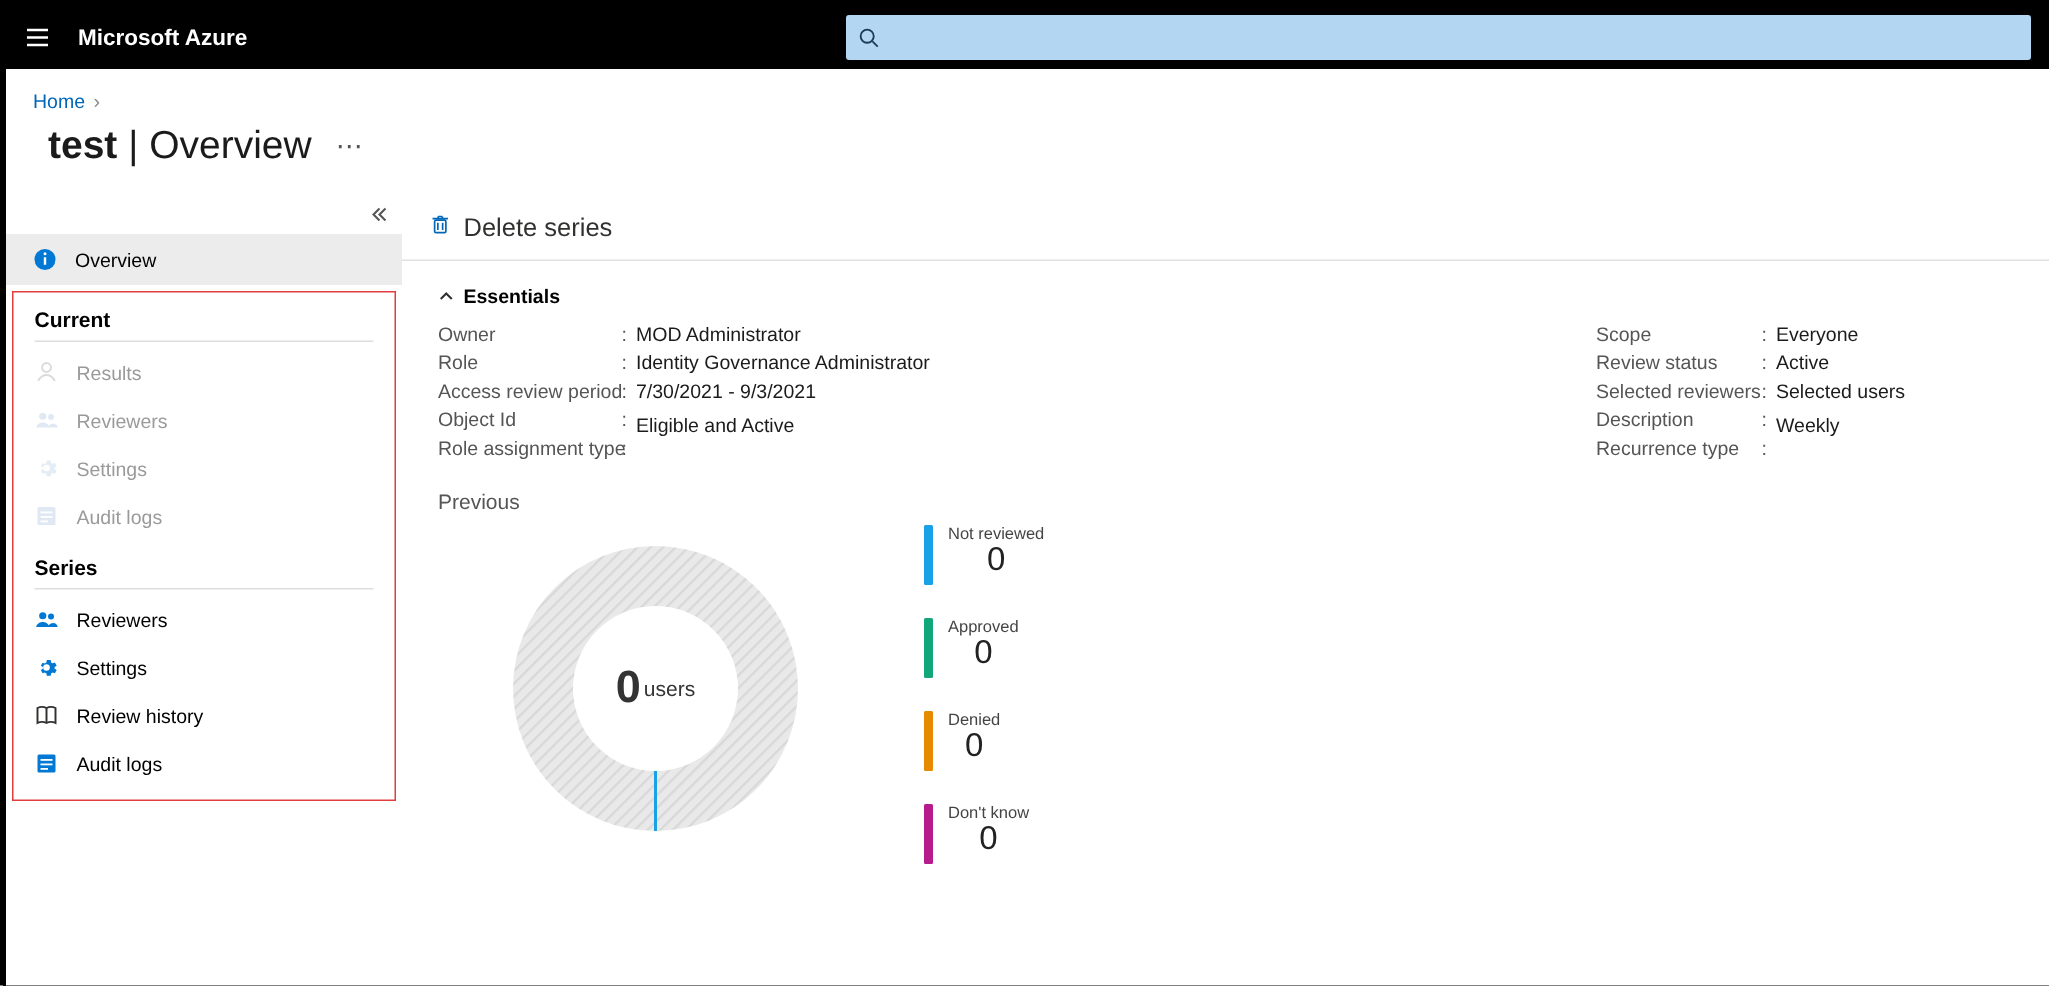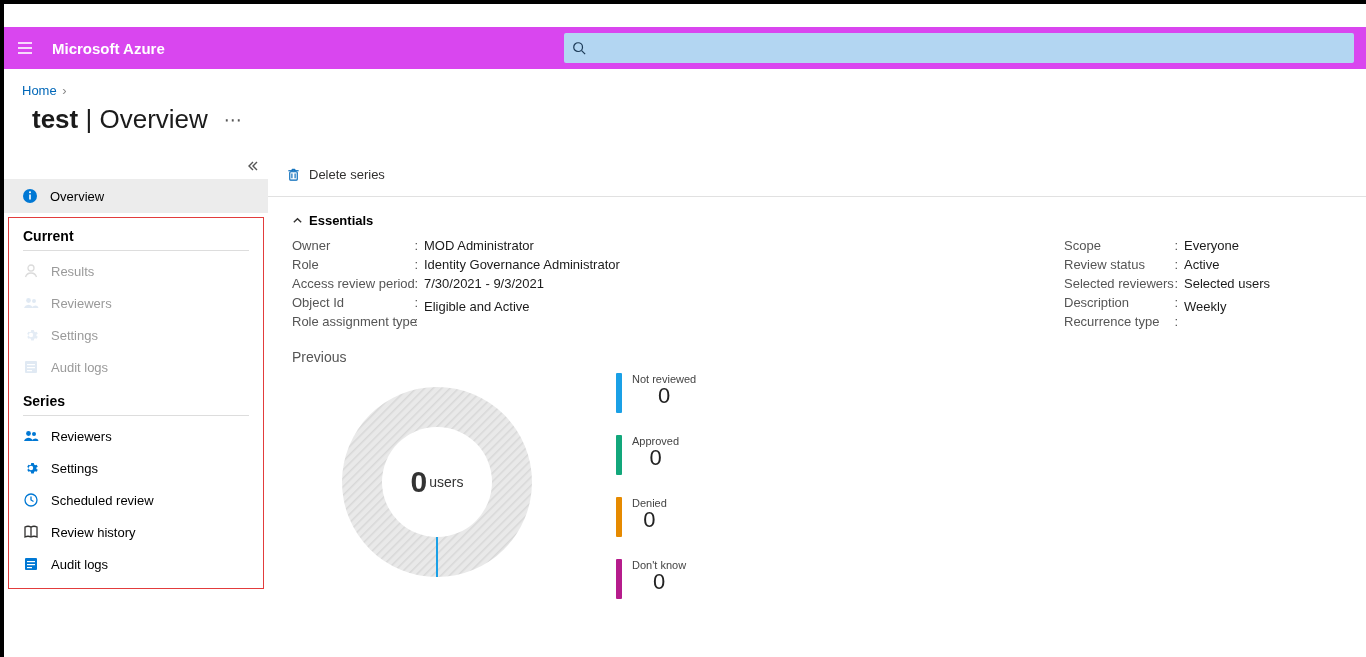--- a/index.html
+++ b/index.html
@@ -1,19 +1,19 @@
 <!DOCTYPE html>
 <html><head>
 <meta charset="utf-8">
 <style>
 * { box-sizing: border-box; margin: 0; padding: 0; font-family: "Segoe UI", Arial, sans-serif; }
 html, body { width: 1366px; height: 657px; overflow: hidden; background: #fff; border: 2px solid #000; }
 
 
-.topbar { height: 42px; background: #d946ef; display: flex; align-items: center; color: #fff; margin-top: 23px; }
+.topbar { height: 42px; background: #000000; display: flex; align-items: center; color: #fff; }
 .hamburger { width: 42px; height: 42px; display: flex; align-items: center; justify-content: center; cursor: pointer; }
 .hamburger svg { width: 18px; height: 18px; stroke: #fff; }
 .brand { font-size: 15px; font-weight: 600; padding-left: 6px; }
 .search-wrap { margin-left: auto; margin-right: 12px; width: 790px; height: 30px; background: #b3d6f2; border-radius: 2px; display: flex; align-items: center; padding: 0 8px; }
 .search-wrap svg { width: 14px; height: 14px; color: #1b3a57; margin-right: 8px; flex-shrink:0; }
 .search-wrap input { background: transparent; border: none; outline: none; width: 100%; font-size: 13px; color: #1b3a57; }
 .search-wrap input::placeholder { color: #1b3a57; }
 
 
 .crumb { padding: 14px 18px 4px; font-size: 13px; }
@@ -37,21 +37,21 @@
 .section-title { font-size:14px; font-weight:600; padding:10px 14px 6px; }
 .section-hr { border:none; border-top:1px solid #ddd; margin:0 14px 4px; }
 .nav-sub { display:flex; align-items:center; height:32px; padding:0 10px 0 14px; font-size:13px; cursor:pointer; }
 .nav-sub .icon { width:16px; height:16px; margin-right:12px; display:inline-flex; align-items:center; justify-content:center; }
 .muted { color:#9a9a9a; }
 .muted .icon svg, .muted .icon { opacity:.55; }
 
 
 .content { flex:1; padding: 0 0 0 0; }
 .toolbar { height:44px; display:flex; align-items:center; border-bottom:1px solid #e1e1e1; padding-left:18px; }
-.tool-btn { display:flex; align-items:center; font-size:13px; color:#323130; cursor:pointer; }
+.tool-btn { display:flex; align-items:flex-start; font-size:17px; color:#323130; cursor:pointer; }
 .tool-btn svg { width:15px; height:15px; margin-right:8px; color:#0067b8; }
 
 .essentials { padding:16px 24px 8px 24px; }
 .ess-head { display:flex; align-items:center; font-size:13px; font-weight:600; margin-bottom:10px; cursor:pointer; }
 .ess-head svg { width:11px; height:11px; margin-right:6px; }
 .ess-grid { display:flex; }
 .ess-col { display:flex; flex-direction:column; gap:4px; }
 .col-l-label { width:132px; }
 .col-l-val { width:640px; }
 .col-r-label { width:120px; }
@@ -182,29 +182,20 @@
           </span>
         <span>Reviewers</span>
       </div>
       <div class="nav-sub">
         <span class="icon">
             <svg viewBox="0 0 16 16" fill="#0078d4">
               <path d="M8 10.2A2.2 2.2 0 108 5.8a2.2 2.2 0 000 4.4zM13.4 8.9l1.4.8-1.2 2.1-1.5-.5a5 5 0 01-1 .6l-.3 1.6H8.2l-.3-1.6a5 5 0 01-1-.6l-1.5.5-1.2-2.1 1.4-.8a5 5 0 010-1.2L4.2 6.9l1.2-2.1 1.5.5c.3-.2.7-.4 1-.6L8.2 3h2.6l.3 1.6c.4.2.7.4 1 .6l1.5-.5 1.2 2.1-1.4.8a5 5 0 010 1.2z"></path>
             </svg>
           </span>
         <span>Settings</span>
-      </div>
-      <div class="nav-sub">
-        <span class="icon">
-            <svg viewBox="0 0 16 16" fill="none" stroke="#0078d4" stroke-width="1.3">
-              <circle cx="8" cy="8" r="6"></circle>
-              <polyline points="8,4.5 8,8 10.5,9.5"></polyline>
-            </svg>
-          </span>
-        <span>Scheduled review</span>
       </div>
       <div class="nav-sub">
         <span class="icon">
             <svg viewBox="0 0 16 16" fill="none" stroke="#323130" stroke-width="1.3">
               <path d="M2 3c2-1 4-1 6 0 2-1 4-1 6 0v10c-2-1-4-1-6 0-2-1-4-1-6 0z"></path>
               <line x1="8" y1="3" x2="8" y2="13"></line>
             </svg>
           </span>
         <span>Review history</span>
       </div>

